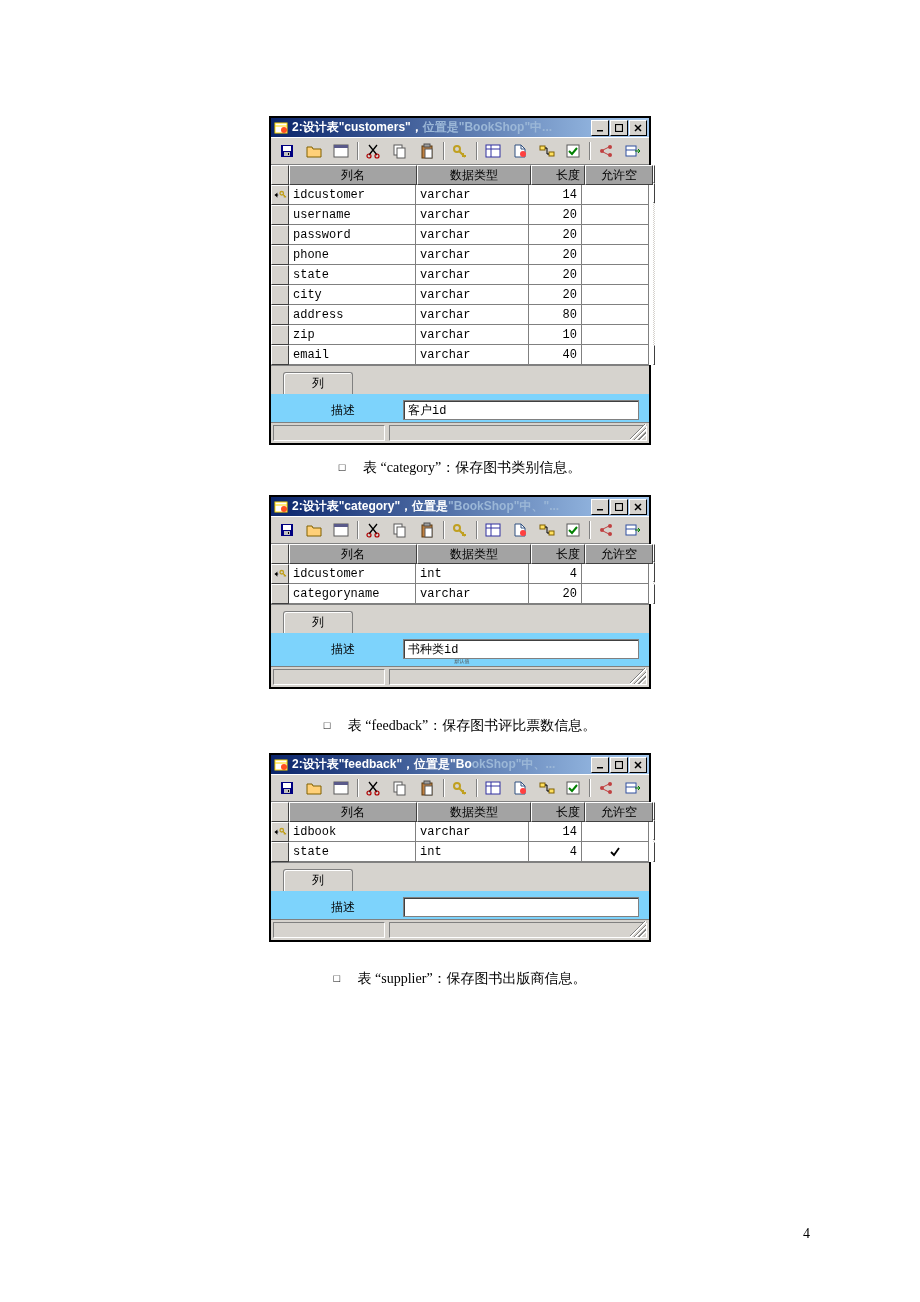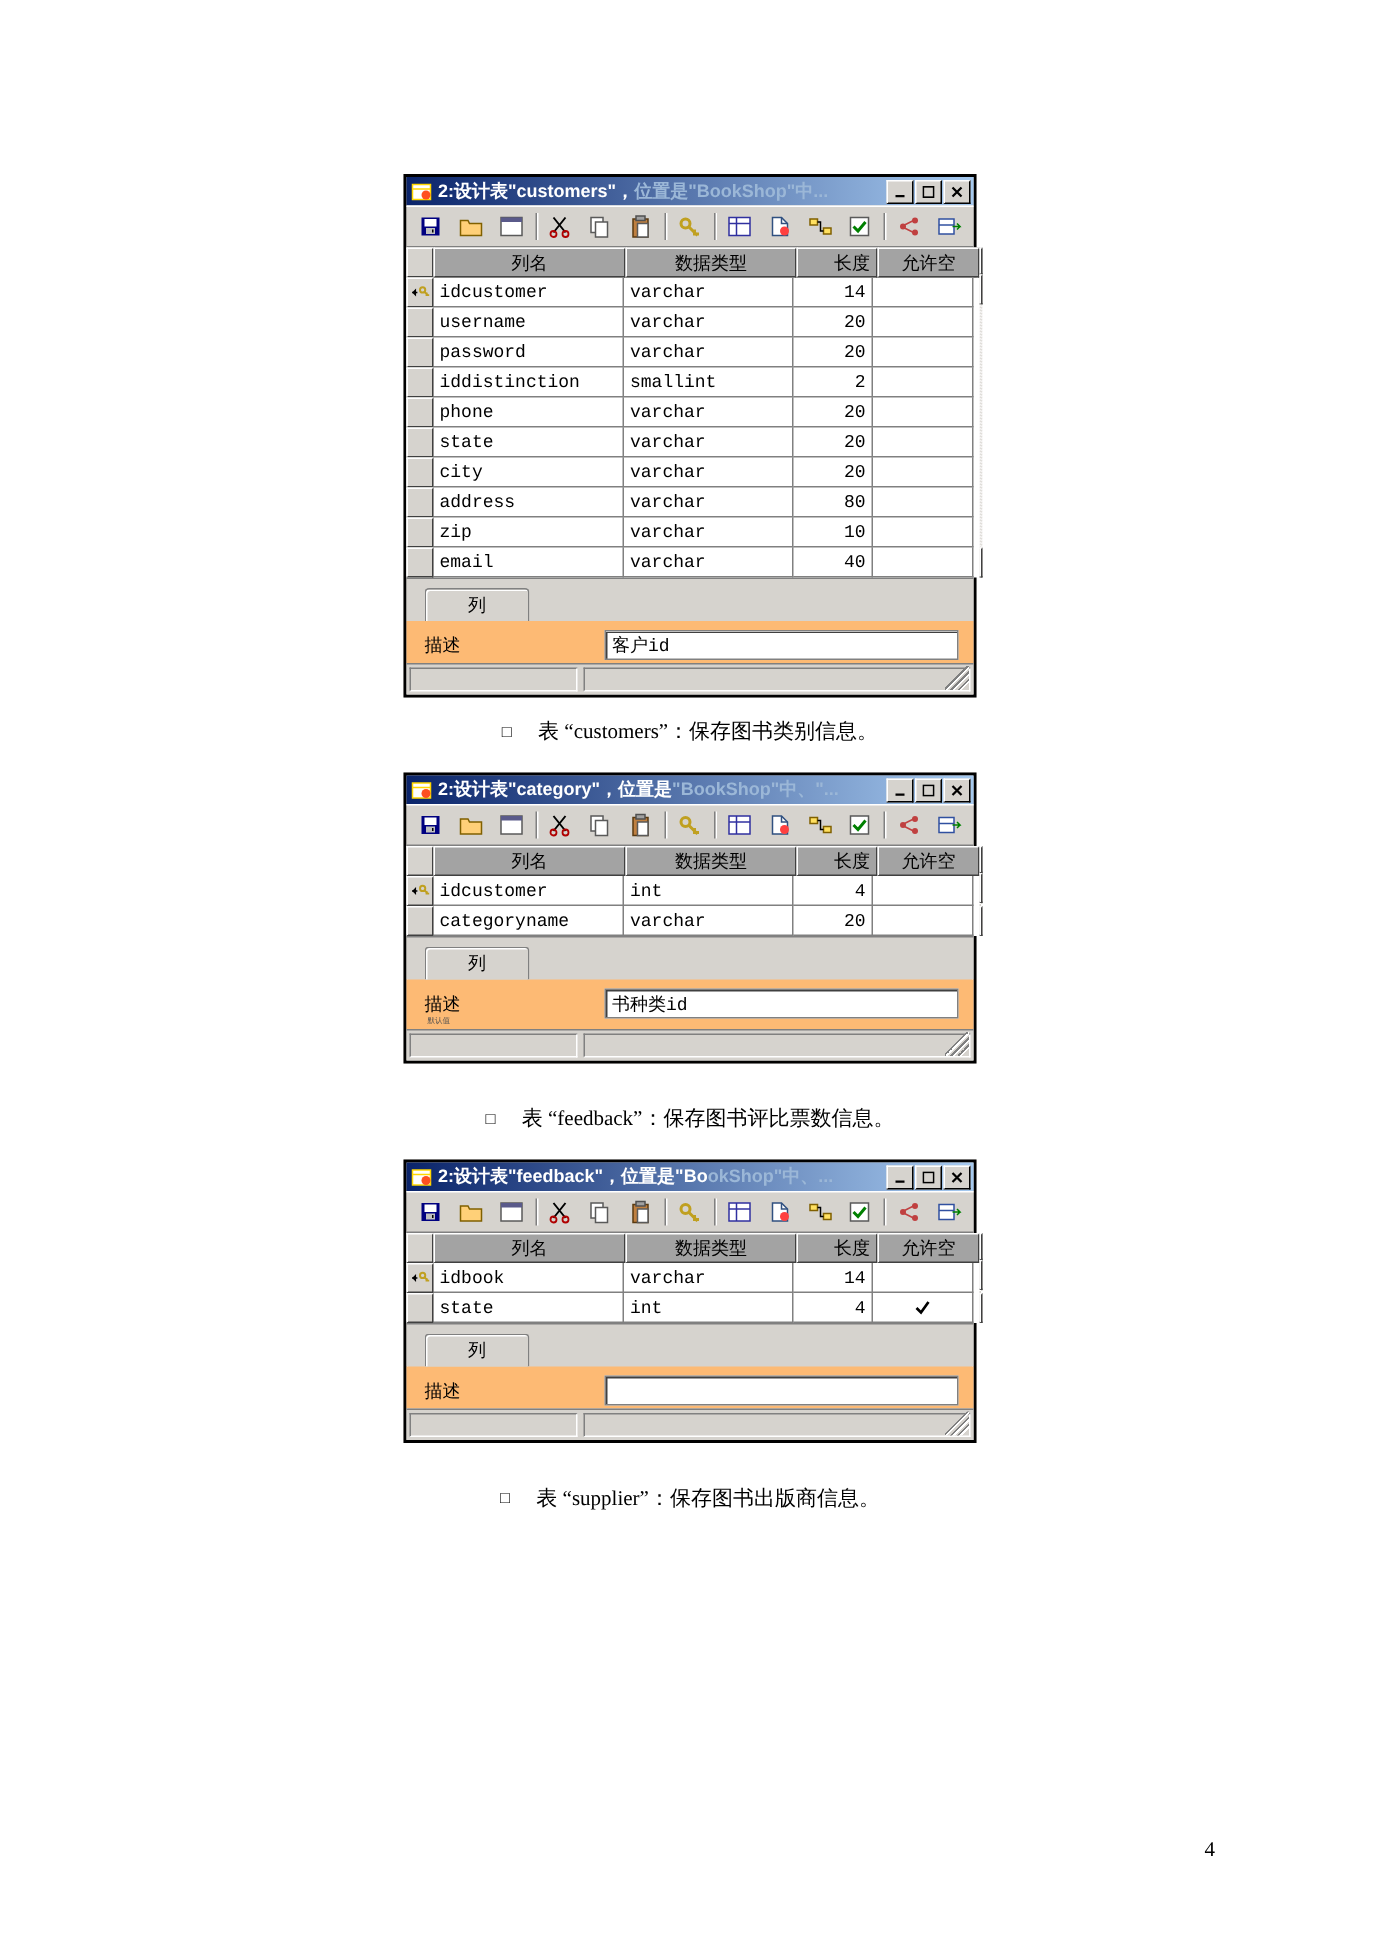--- a/index.html
+++ b/index.html
@@ -199,22 +199,23 @@
     border-top-left-radius: 3px;
     border-top-right-radius: 3px;
     box-shadow: inset 1px 1px 0 #fff;
     display: flex;
     align-items: center;
     font-family: "SimSun", serif;
     font-size: 12px;
   }
 
   .tabbody {
-    background: #fdba74;
+    background: #7dd3fc;
     padding: 6px 10px 2px 12px;
+    text-align: center;
   }
   .desc-row {
     display: flex;
     align-items: center;
     font-family: "SimSun", serif;
     font-size: 12px;
     margin-bottom: 0;
     height: 20px;
   }
   .desc-label {
@@ -462,33 +463,20 @@
                 <span>varchar</span>
               </div>
       <div class="cell c-len">
                 <span>20</span>
               </div>
       <div class="cell c-null check"></div>
     </div>
             <div class="grid-row">
       <div class="rowh key-icon"></div>
       <div class="cell c-name">
-                <span>iddistinction</span>
-              </div>
-      <div class="cell c-type">
-                <span>smallint</span>
-              </div>
-      <div class="cell c-len">
-                <span>2</span>
-              </div>
-      <div class="cell c-null check"></div>
-    </div>
-            <div class="grid-row">
-      <div class="rowh key-icon"></div>
-      <div class="cell c-name">
                 <span>phone</span>
               </div>
       <div class="cell c-type">
                 <span>varchar</span>
               </div>
       <div class="cell c-len">
                 <span>20</span>
               </div>
       <div class="cell c-null check"></div>
     </div>
@@ -591,21 +579,21 @@
     <div class="statusbar">
       <div class="status-pane" style="flex:0 0 110px;"></div>
       <div class="status-pane">
           <div class="grip"></div>
         </div>
     </div>
     </div>
 
   <div class="caption">
     <span class="bullet">□</span>
-    <span>表 “customers”：保存图书类别信息。</span>
+    <span>表 “category”：保存图书类别信息。</span>
   </div>
 
   <div class="win" id="win-category">
       <div class="titlebar">
     <span class="t-icon">
           <svg viewBox="0 0 14 14">
             <rect x="1" y="2" width="12" height="10" fill="#fff" stroke="#ffd700"></rect>
             <line x1="1" y1="5" x2="13" y2="5" stroke="#ffd700"></line>
             <circle cx="10" cy="9" r="3" fill="#ff5020"></circle>
           </svg>

